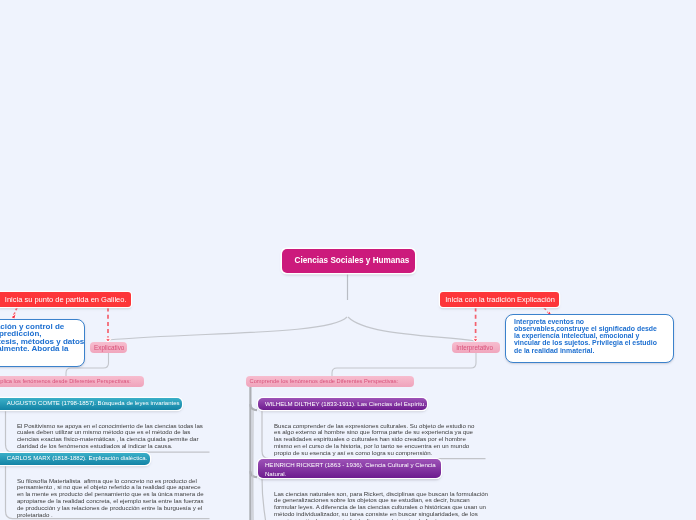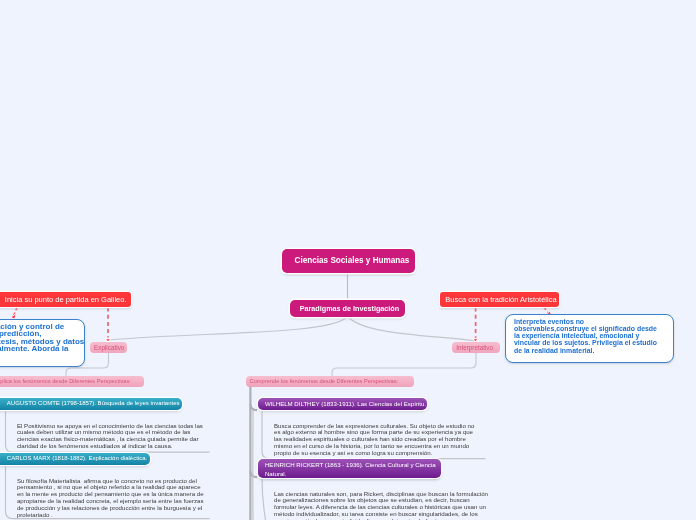--- a/index.html
+++ b/index.html
@@ -57,30 +57,27 @@
   <path d="M17 307.5 L13.5 316" stroke="#f4616e" stroke-width="1.7" stroke-dasharray="3 2.4" fill="none"></path>
   <path d="M16.4 313.6 L10.6 317.2 L14.6 319.2 Z" fill="#fb3048" stroke="#fff" stroke-width="1" stroke-linejoin="round"></path>
   <path d="M544 307.5 L548.5 313" stroke="#f4616e" stroke-width="1.7" stroke-dasharray="3 2.4" fill="none"></path>
   <path d="M549.2 310.6 L552.4 316 L547.2 314.6 Z" fill="#fb3048" stroke="#fff" stroke-width="1" stroke-linejoin="round"></path>
 </svg>
 
 <div class="node magenta" style="left:282px;top:249px;width:133px;height:24px;">
   <div class="sq" style="font-size:8.19px;position:absolute;left:12.5px;top:6.6px;">Ciencias Sociales y Humanas</div>
 </div>
 
-<div class="node magenta" style="left:290px;top:300px;width:115px;height:17px;">
-  <div class="sq" style="font-size:7.22px;position:absolute;left:9.7px;top:3.6px;">Paradigmas de Investigación</div>
-</div>
 
 <div class="node redlab" style="left:-4px;top:292px;width:135px;height:15px;">
   <div class="sq" style="font-size:7.51px;position:absolute;left:8.8px;top:2.5px;">Inicia su punto de partida en Galileo.</div>
 </div>
 
 <div class="node redlab" style="left:440px;top:292px;width:119px;height:15px;">
-  <div class="sq" style="font-size:7.48px;position:absolute;left:5.3px;top:2.5px;">Busca con la tradición Aristotélica</div>
+  <div class="sq" style="font-size:7.48px;position:absolute;left:5.3px;top:2.5px;">Inicia con la tradición Explicación</div>
 </div>
 
 <div class="node pinkpill" style="left:90px;top:342px;width:37px;height:11px;">
   <div class="sq" style="font-size:6.37px;position:absolute;left:4px;top:1.8px;">Explicativo</div>
 </div>
 
 <div class="node pinkpill" style="left:452px;top:342px;width:48px;height:11px;">
   <div class="sq" style="font-size:6.3px;position:absolute;left:4.2px;top:1.8px;">Interpretativo</div>
 </div>
 

